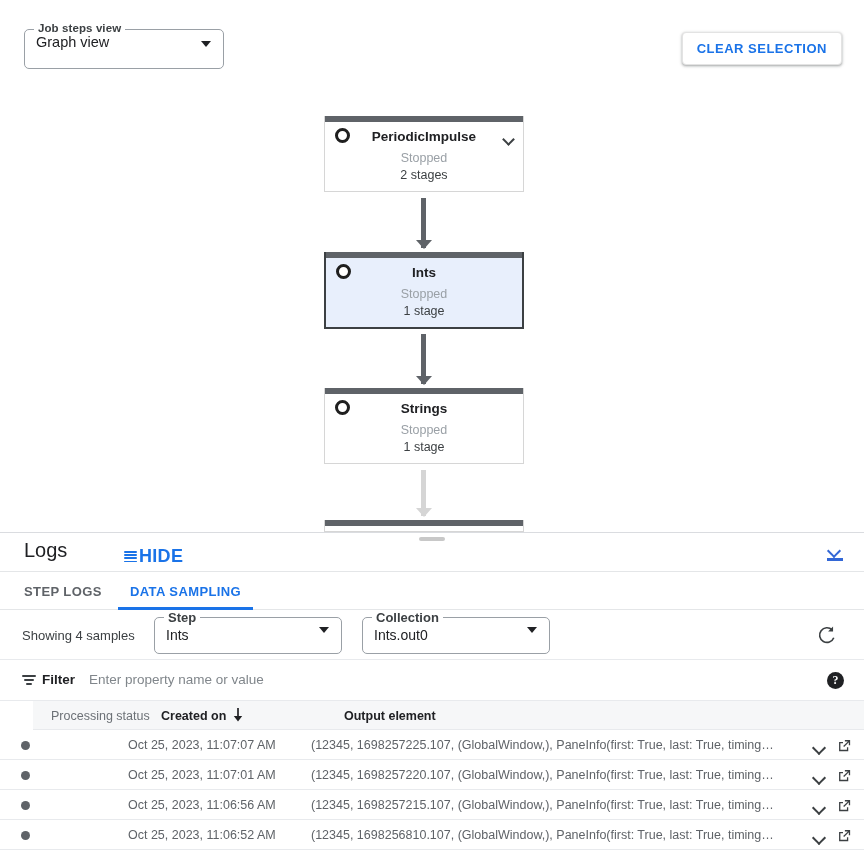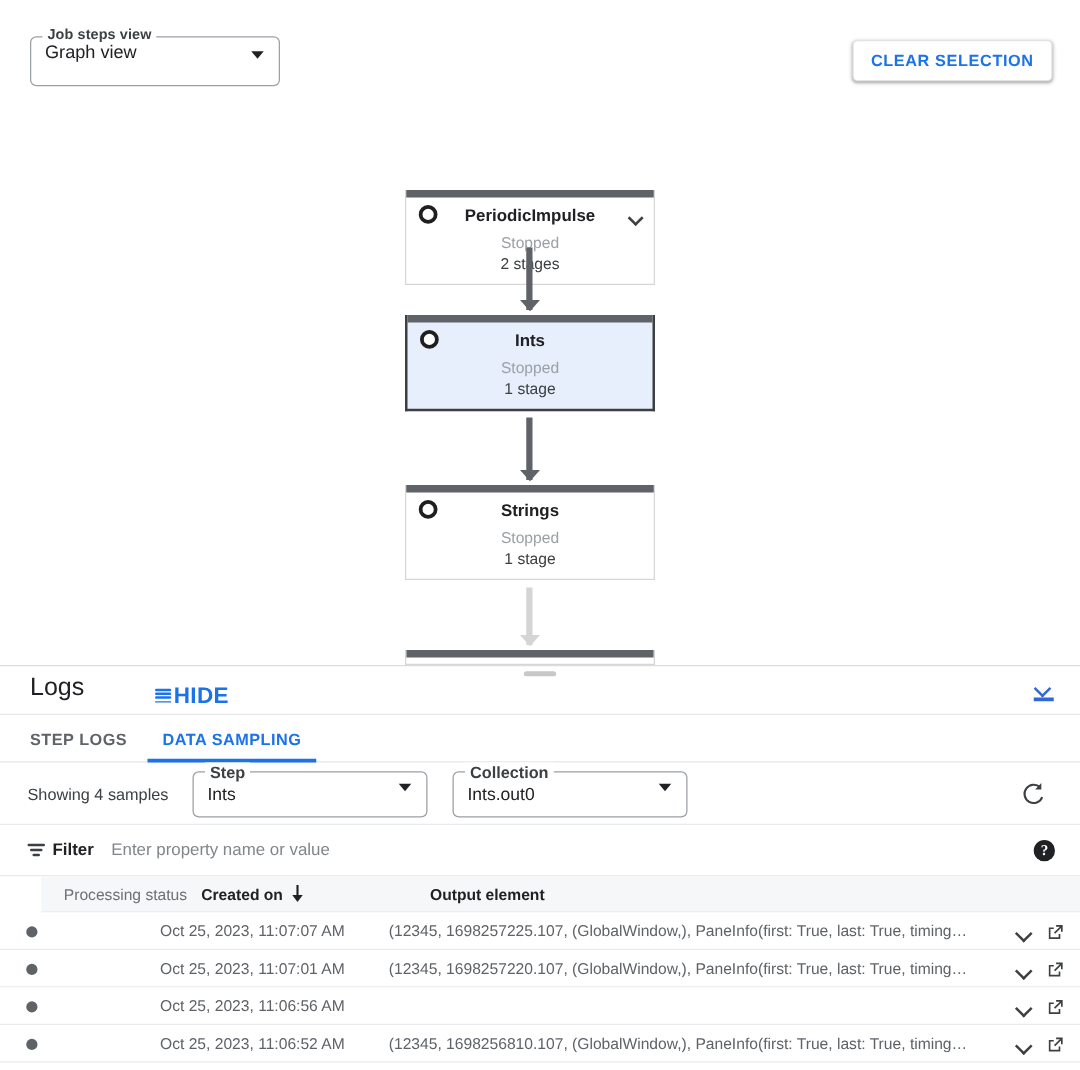--- a/index.html
+++ b/index.html
@@ -249,21 +249,21 @@
 
     <div class="graph-toolbar">
       <div class="view-select">
         <span class="legend">Job steps view</span>
         <span class="value">Graph view</span>
         <span class="caret-wrap"><span class="caret-down"></span></span>
       </div>
       <div class="clear-selection">CLEAR SELECTION</div>
     </div>
 
-    <div class="node" id="node-0" style="left:324px; top:116px;margin-top:36px;">
+    <div class="node" id="node-0" style="left:324px; top:116px;">
       <div class="topbar"></div>
       <div class="row1">
         <span class="status-icon"></span>
         <span class="title">PeriodicImpulse</span>
         <span class="node-caret"><span class="chev"></span></span>
       </div>
       <div class="sub">Stopped</div>
       <div class="stages">2 stages</div>
     </div>
     <div class="edge" style="left:421px; top:198px; height:50px;">
@@ -393,20 +393,21 @@
         <span class="row-open">
           <svg width="15" height="15" viewBox="0 0 16 16" aria-hidden="true">
             <path d="M2.2 4.2h4.2v1.4H3.6v7h7V9.8H12v4.2H2.2z" fill="#3c4043"></path>
             <path d="M8.4 2.2H14v5.6h-1.4V4.6l-5 5-1-1 5-5H8.4z" fill="#3c4043"></path>
           </svg>
         </span>
       </div>
       <div class="row">
         <span class="dot"></span>
         <span class="cell-date">Oct 25, 2023, 11:06:56 AM</span>
+        <span class="cell-el">(12345, 1698257215.107, (GlobalWindow,), PaneInfo(first: True, last: True, timing…</span>
         <span class="row-chev"><span class="c"></span></span>
         <span class="row-open">
           <svg width="15" height="15" viewBox="0 0 16 16" aria-hidden="true">
             <path d="M2.2 4.2h4.2v1.4H3.6v7h7V9.8H12v4.2H2.2z" fill="#3c4043"></path>
             <path d="M8.4 2.2H14v5.6h-1.4V4.6l-5 5-1-1 5-5H8.4z" fill="#3c4043"></path>
           </svg>
         </span>
       </div>
       <div class="row">
         <span class="dot"></span>

